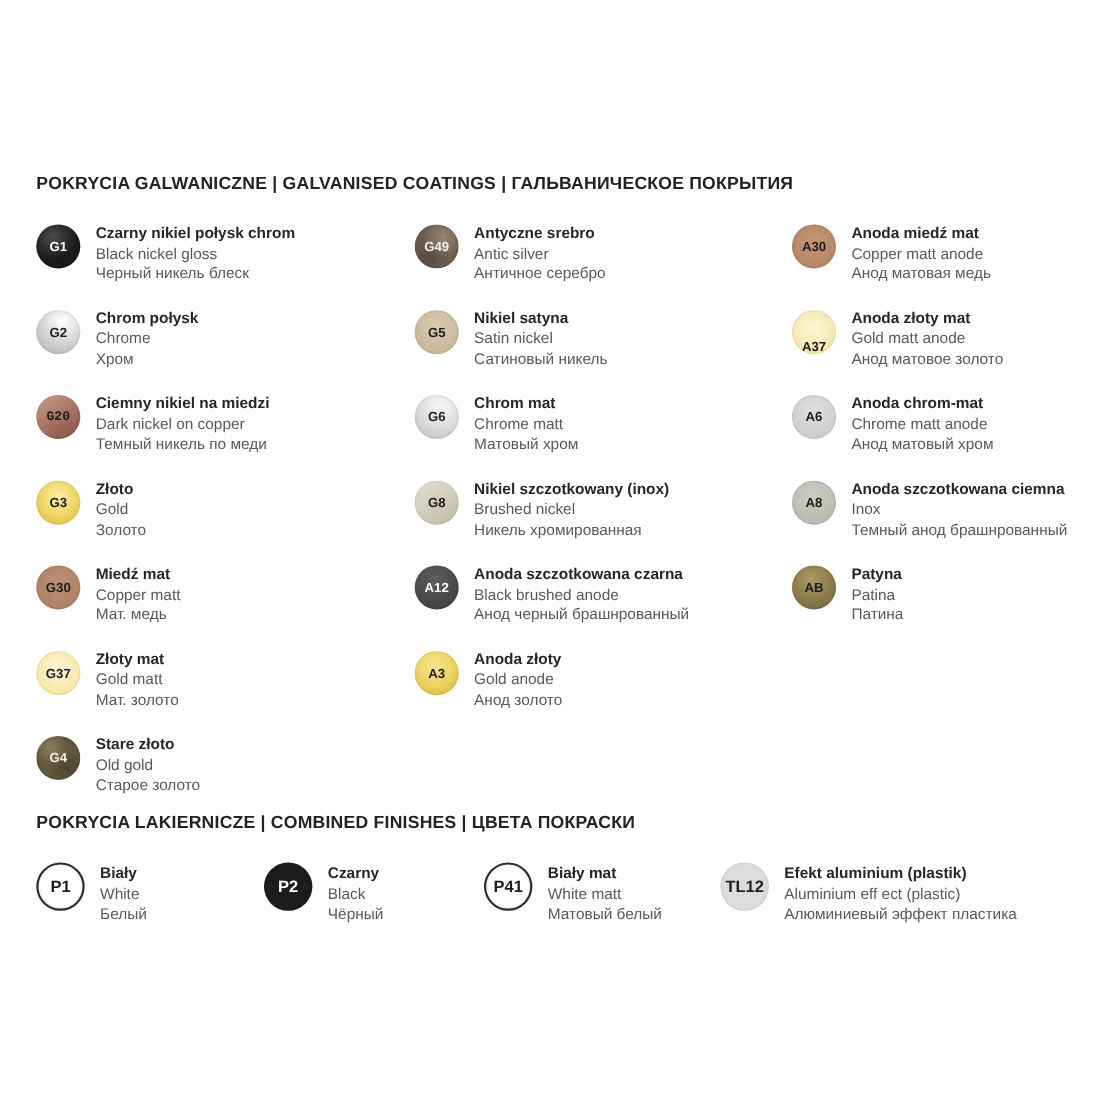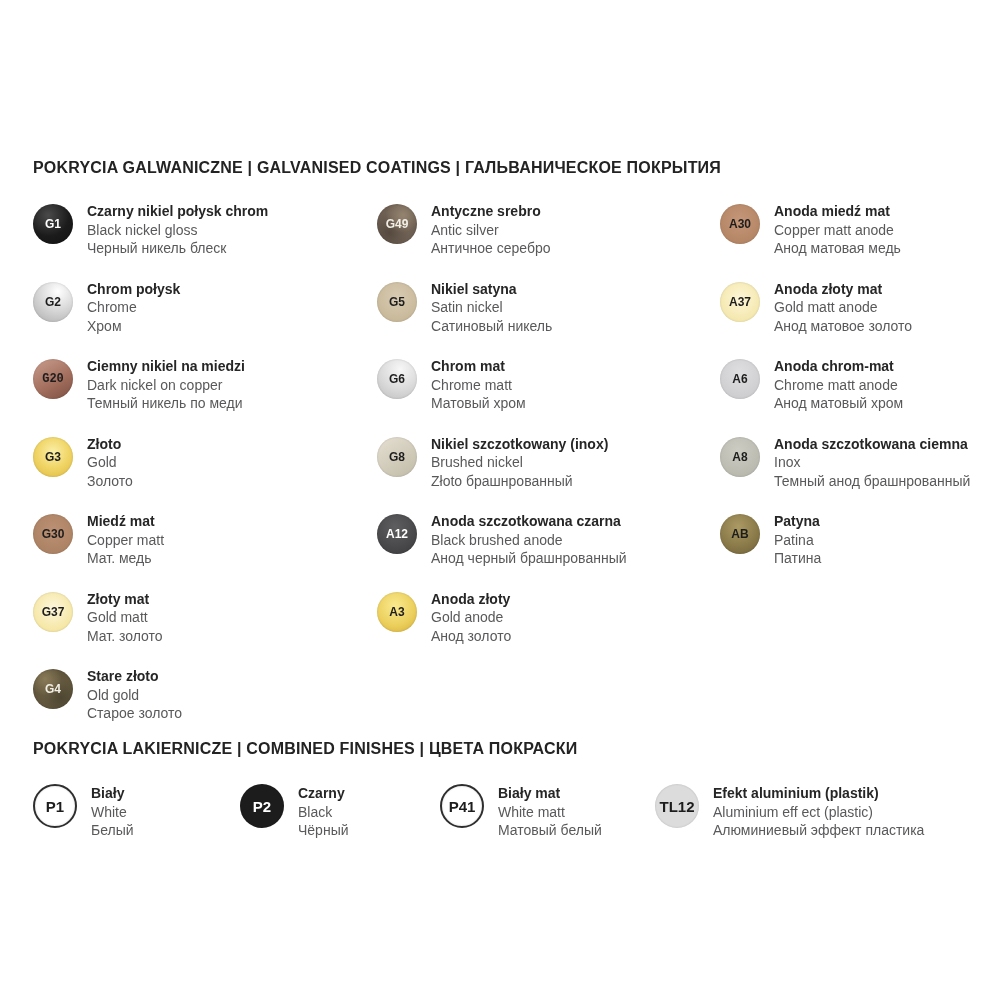--- a/index.html
+++ b/index.html
@@ -144,21 +144,21 @@
       <div class="ru">Матовый хром</div>
     </div>
   </div>
   <div class="entry">
     <div class="swatch" style="background: linear-gradient(145deg, rgb(229, 224, 210) 0%, rgb(207, 201, 184) 60%, rgb(192, 186, 169) 100%); color: rgb(29, 29, 29);">
         <span>G8</span>
       </div>
     <div class="labels">
       <div class="pl">Nikiel szczotkowany (inox)</div>
       <div class="en">Brushed nickel</div>
-      <div class="ru">Złoto брашнрованный</div>
+      <div class="ru">Никель хромированная</div>
     </div>
   </div>
   <div class="entry">
     <div class="swatch" style="background: radial-gradient(circle at 45% 32%, rgb(94, 94, 96) 0%, rgb(65, 65, 67) 80%); color: rgb(255, 255, 255);">
         <span>A12</span>
       </div>
     <div class="labels">
       <div class="pl">Anoda szczotkowana czarna</div>
       <div class="en">Black brushed anode</div>
       <div class="ru">Анод черный брашнрованный</div>
@@ -181,21 +181,21 @@
     <div class="swatch" style="background: radial-gradient(circle at 50% 40%, rgb(197, 150, 120) 0%, rgb(176, 130, 97) 90%); color: rgb(29, 29, 29);">
         <span>A30</span>
       </div>
     <div class="labels">
       <div class="pl">Anoda miedź mat</div>
       <div class="en">Copper matt anode</div>
       <div class="ru">Анод матовая медь</div>
     </div>
   </div>
   <div class="entry">
-    <div class="swatch" style="background: radial-gradient(circle at 50% 42%, rgb(253, 246, 216) 0%, rgb(244, 232, 174) 70%); color: rgb(29, 29, 29);">
+    <div class="swatch" style="background: radial-gradient(circle at 50% 42%, rgb(253, 246, 216) 0%, rgb(244, 232, 174) 70%); color: rgb(29, 29, 29); align-items: flex-end;">
         <span>A37</span>
       </div>
     <div class="labels">
       <div class="pl">Anoda złoty mat</div>
       <div class="en">Gold matt anode</div>
       <div class="ru">Анод матовое золото</div>
     </div>
   </div>
   <div class="entry">
     <div class="swatch" style="background: radial-gradient(circle at 50% 34%, rgb(223, 223, 225) 0%, rgb(203, 203, 205) 85%); color: rgb(29, 29, 29);">

